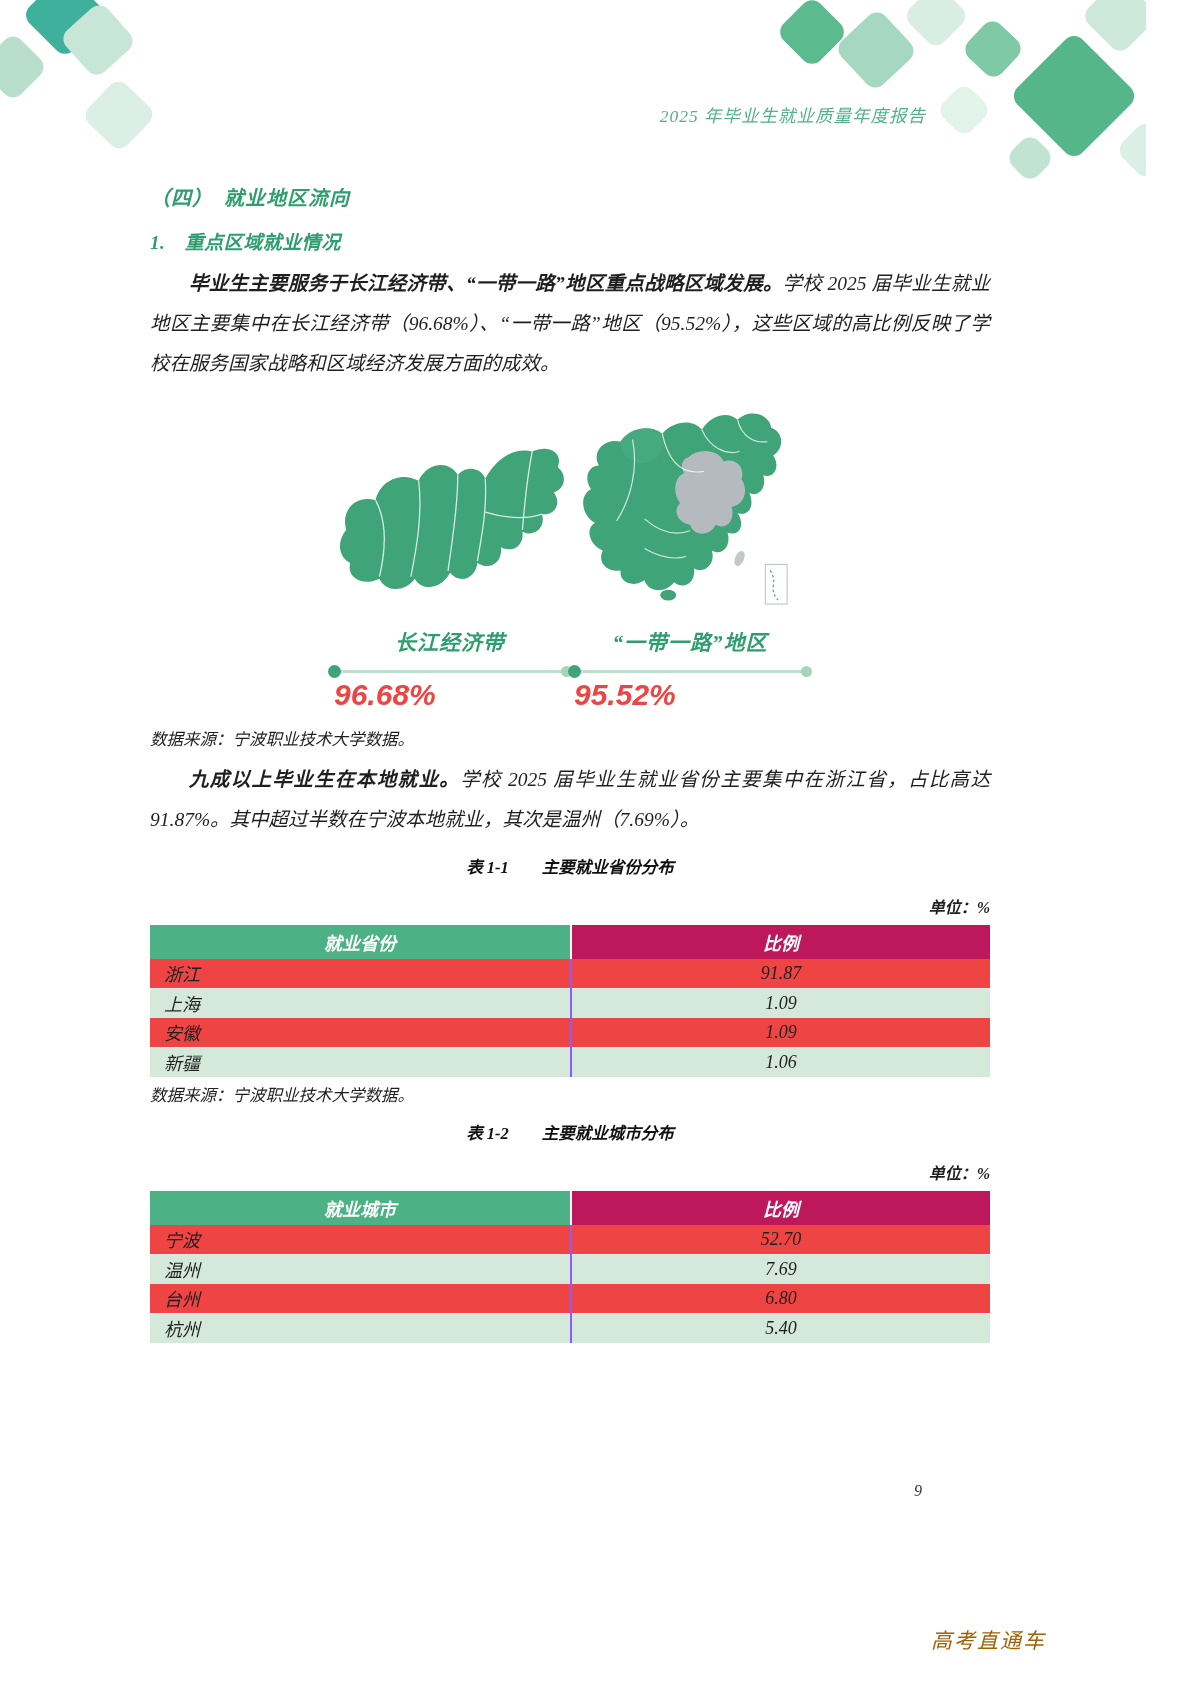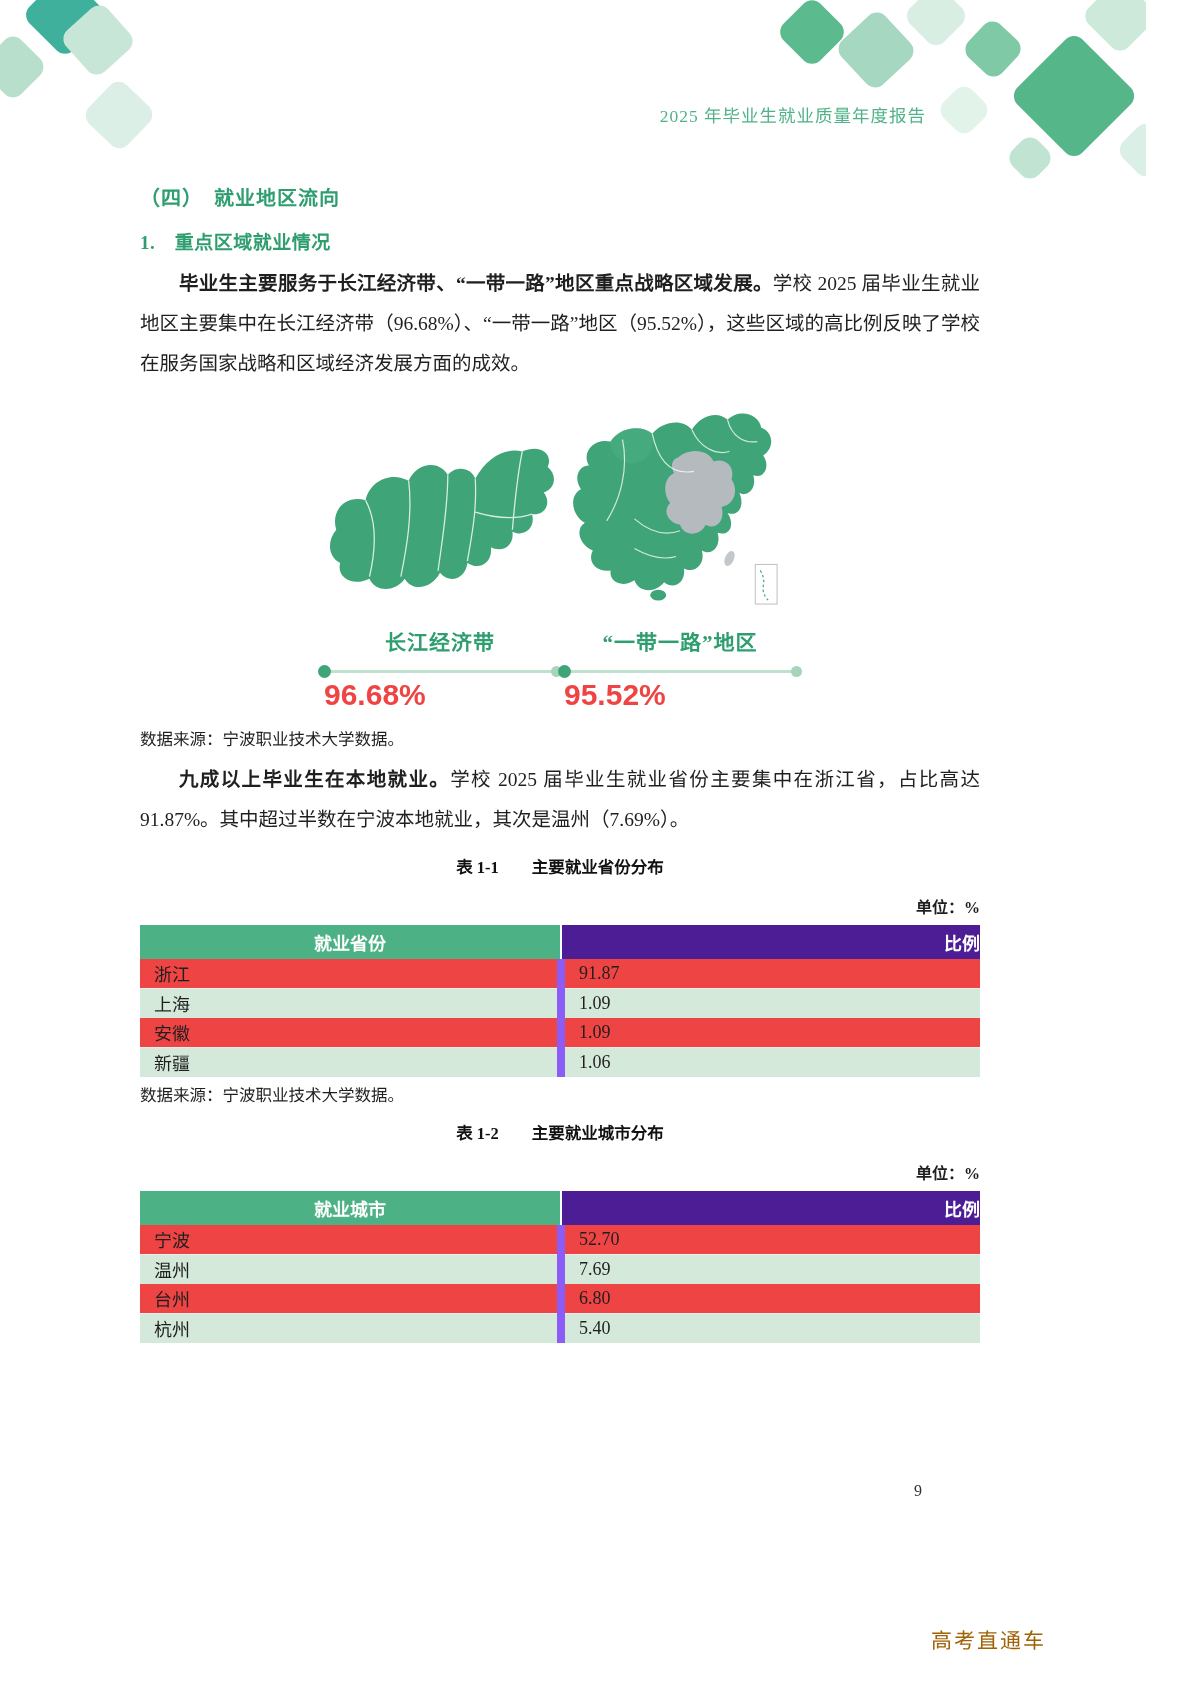--- a/index.html
+++ b/index.html
@@ -4,30 +4,31 @@
 <title>2025 年毕业生就业质量年度报告 - P9</title>
 <style>
   html,body{margin:0;padding:0;background:#ffffff;}
   .page{
     position:relative;
     width:1146px;height:1683px;
     background:#ffffff;
     overflow:hidden;
     font-family:"Liberation Serif","DejaVu Serif",serif;
     color:#1f1f1f;
+    font-style:italic;
   }
   
   .sq{position:absolute;border-radius:12px;}
   
   .header-title{
     position:absolute;top:102px;right:220px;
     color:#50b287;font-size:17.5px;letter-spacing:1px;
   }
   
-  .content{position:absolute;left:140px;top:182px;width:840px;}
+  .content{position:absolute;left:150px;top:182px;width:840px;}
   .sec-heading{
     color:#2f9e6f;font-size:20px;font-weight:bold;letter-spacing:1px;margin:0;
   }
   .sub-heading{
     color:#2f9e6f;font-size:19px;font-weight:bold;margin:16px 0 0 0;letter-spacing:0.5px;
   }
   .para{
     font-size:19.5px;line-height:2.05;text-align:justify;text-indent:2em;
     margin:10px 0 0 0;
   }
@@ -53,23 +54,23 @@
   }
   .source-line{font-size:16.5px;margin-top:14px;}
   
   .tbl-caption{text-align:center;font-weight:bold;font-size:16.5px;margin-top:14px;color:#111;}
   .unit-line{text-align:right;font-weight:bold;font-size:16px;margin-top:16px;margin-bottom:7px;}
   table.data-table{width:100%;border-collapse:collapse;font-size:18px;table-layout:fixed;}
   table.data-table th{
     height:34px;font-weight:bold;color:#ffffff;text-align:center;padding:0;
   }
   table.data-table th.th-left{background:#4cb184;width:50%;}
-  table.data-table th.th-right{background:#4c1d95;border-left:2px solid #ffffff;text-align:right;}
+  table.data-table th.th-right{background:#be185d;border-left:2px solid #ffffff;}
   table.data-table td{height:29px;padding:0 14px;background:#ef4444;border-bottom:1px solid #ededed;}
-  table.data-table td.td-right{text-align:left;border-left:8px solid #8b5cf6;}
+  table.data-table td.td-right{text-align:center;border-left:2px solid #8b5cf6;}
   table.data-table tr.stripe td{background:#d5e9da;border-bottom:none;}
   
   .page-number{position:absolute;top:1482px;right:224px;font-size:16px;color:#333;}
   .watermark{
     position:absolute;top:1624px;right:100px;
     color:#a16207;font-size:21px;letter-spacing:2px;font-weight:500;
     font-family:"Liberation Sans","DejaVu Sans",sans-serif;
   }
 </style>
 </head>

